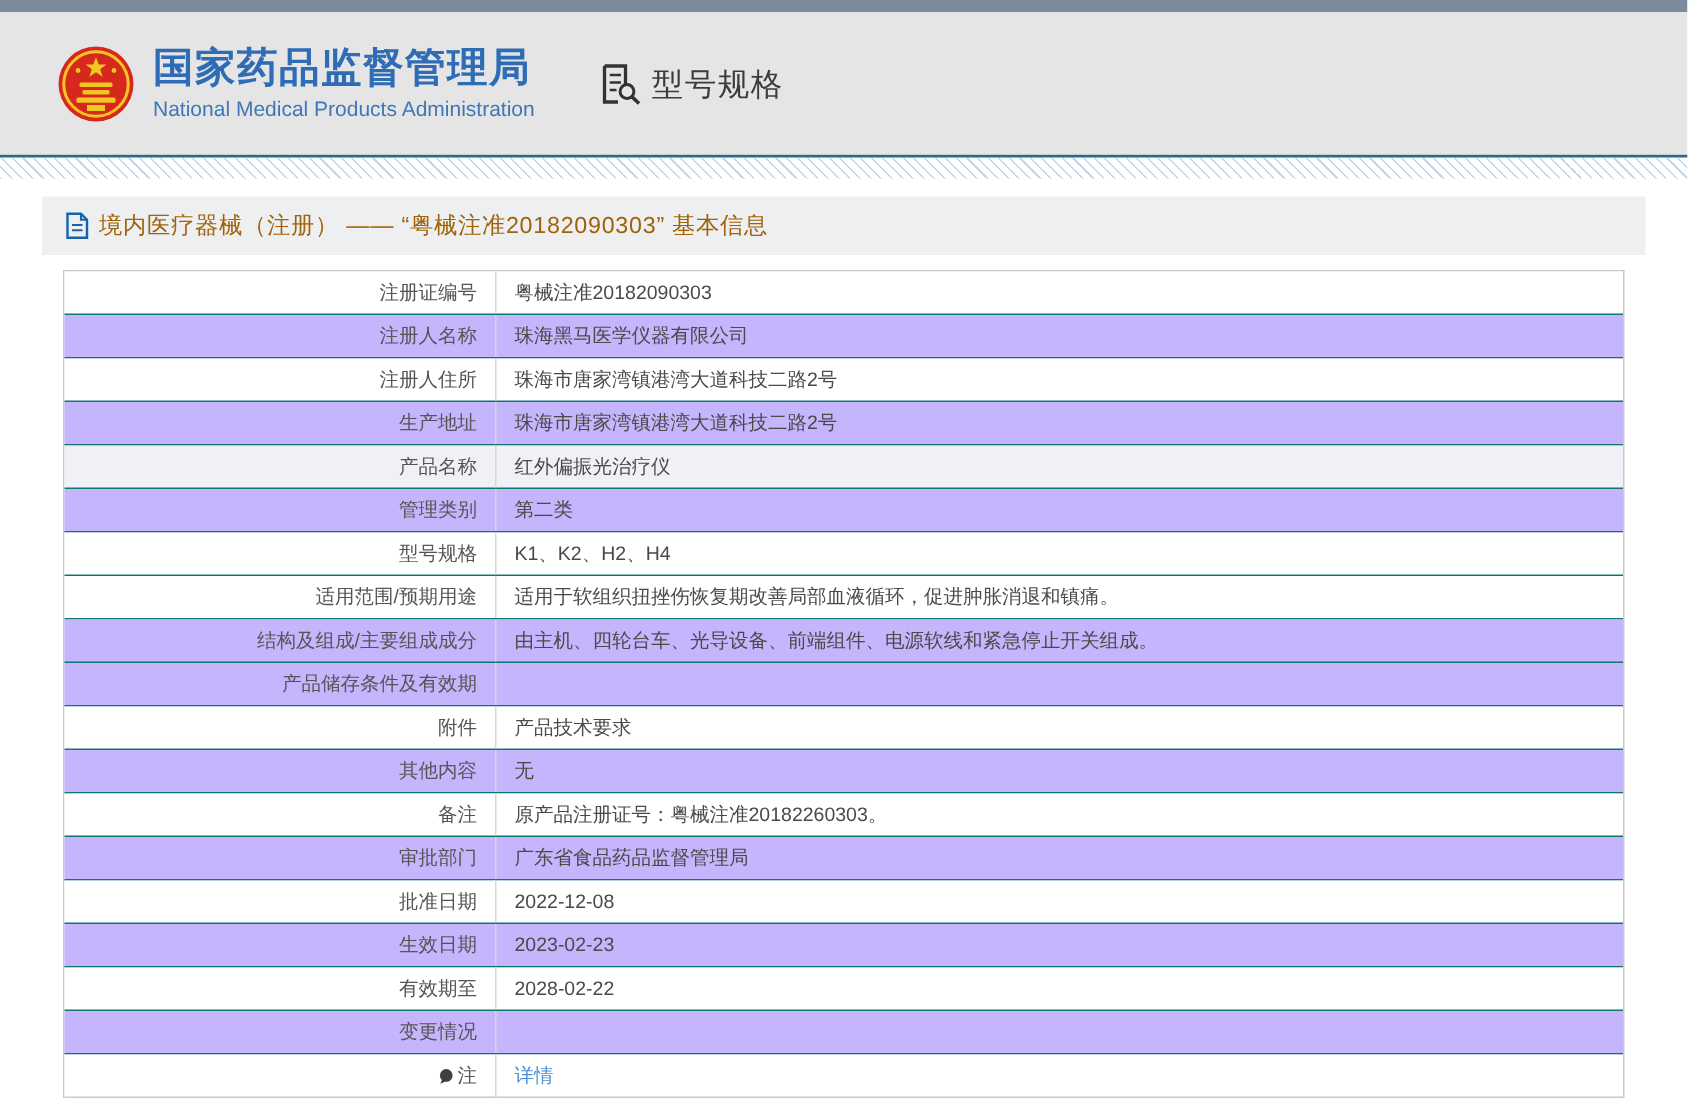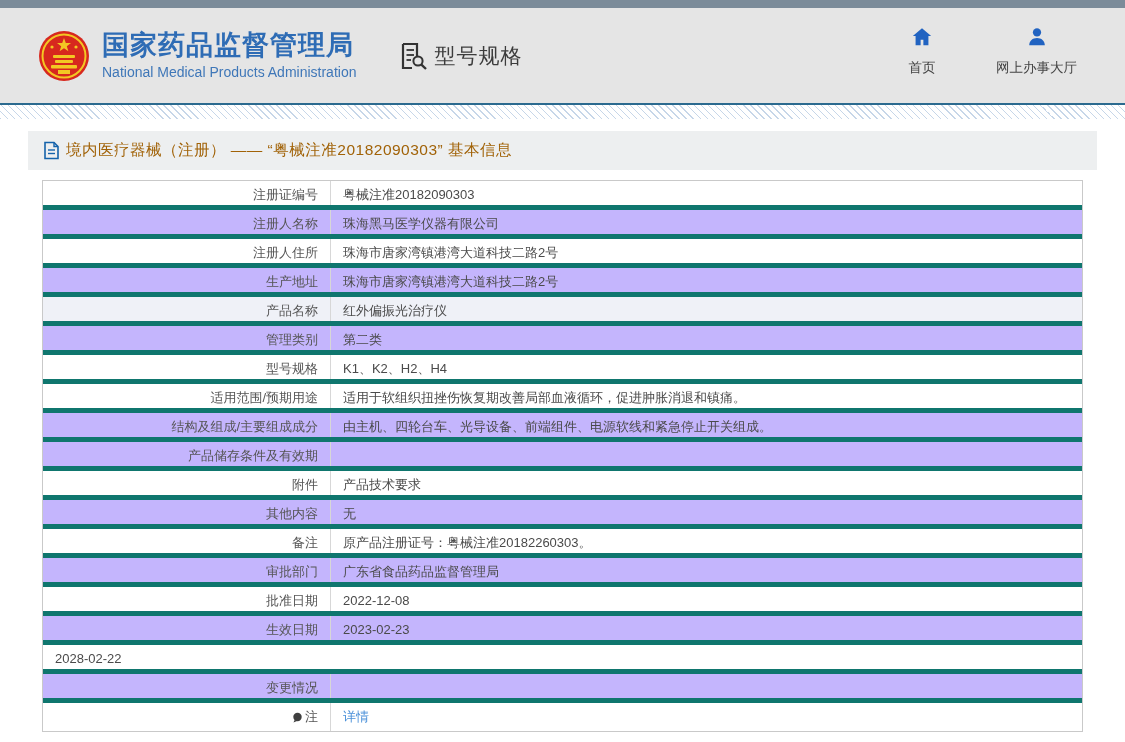--- a/index.html
+++ b/index.html
@@ -25,21 +25,21 @@
 
   .header-rule { height:2px; background:#2b6a8f; }
   .hatch-band { height:14px; background:repeating-linear-gradient(45deg, rgba(130,165,205,0.45) 0px, rgba(130,165,205,0.45) 1px, transparent 1px, transparent 5px); }
 
   .content { margin:12px 28px 0 28px; }
   .title-bar { background:#edeff0; height:39px; display:flex; align-items:center; padding-left:15px; }
   .title-doc-icon { width:17px; height:19px; margin-right:6px; }
   .page-title { font-size:15.5px; color:#a16207; letter-spacing:0.5px; }
 
   .info-table { margin:10px 14px 0 14px; border:1px solid #c9c9c9; border-bottom:none; }
-  .row { display:flex; height:29px; border-bottom:5px solid #0f766e; background:#fff; }
+  .row { display:flex; height:29px; border-bottom:1px solid #0f766e; background:#fff; }
   .row:last-child { border-bottom:1px solid #c9c9c9; }
   .row.alt { background:#c4b5fd; }
   .row.hover { background:#eff1f7; }
   .cell-label { width:288px; flex:0 0 auto; text-align:right; padding-right:12px; border-right:1px solid #d7d7d7;
                 font-size:13px; color:#555; line-height:28px; white-space:nowrap; }
   .cell-value { flex:1; padding-left:12px; font-size:13px; color:#4a4a4a; line-height:28px; white-space:nowrap; overflow:hidden; }
   .cell-value a { color:#4a90d9; text-decoration:none; cursor:pointer; }
   .note-icon { display:inline-block; vertical-align:-2px; margin-right:2px; }
 </style>
 </head>
@@ -72,35 +72,20 @@
       <path d="M5 3 v24 h9" fill="none" stroke="#333" stroke-width="2.2"></path>
       <line x1="8.5" y1="9" x2="16" y2="9" stroke="#333" stroke-width="1.8"></line>
       <line x1="8.5" y1="14" x2="16" y2="14" stroke="#333" stroke-width="1.8"></line>
       <line x1="8.5" y1="19" x2="13" y2="19" stroke="#333" stroke-width="1.8"></line>
       <circle cx="20" cy="20" r="4.6" fill="none" stroke="#333" stroke-width="2"></circle>
       <line x1="23.4" y1="23.6" x2="28" y2="28" stroke="#333" stroke-width="2.4"></line>
     </svg>
     <span class="dq-label">型号规格</span>
   </div>
 
-  <div class="header-nav">
-    <div class="nav-item">
-      <svg viewBox="0 0 24 24">
-        <path d="M12 2.5 L22 11 h-3 v10 h-5.5 v-6 h-3 v6 H5 V11 H2 Z" fill="#2163c1"></path>
-      </svg>
-      <span class="nav-label">首页</span>
-    </div>
-    <div class="nav-item">
-      <svg viewBox="0 0 24 24">
-        <circle cx="12" cy="7" r="4.5" fill="#2163c1"></circle>
-        <path d="M3.5 21 c0-5 3.8-8 8.5-8 s8.5 3 8.5 8 Z" fill="#2163c1"></path>
-      </svg>
-      <span class="nav-label">网上办事大厅</span>
-    </div>
-  </div>
 </div>
 
 <div class="header-rule"></div>
 <div class="hatch-band"></div>
 
 <div class="content">
   <div class="title-bar">
     <svg class="title-doc-icon" viewBox="0 0 17 19">
       <path d="M2 1.5 h9 l4 4 v12 h-13 Z" fill="none" stroke="#1563ab" stroke-width="1.6"></path>
       <path d="M11 1.5 v4 h4" fill="none" stroke="#1563ab" stroke-width="1.4"></path>
@@ -169,20 +154,21 @@
       </div>
       <div class="row">
         <div class="cell-label">批准日期</div>
         <div class="cell-value">2022-12-08</div>
       </div>
       <div class="row alt">
         <div class="cell-label">生效日期</div>
         <div class="cell-value">2023-02-23</div>
       </div>
       <div class="row">
+        <div class="cell-label">有效期至</div>
         <div class="cell-value">2028-02-22</div>
       </div>
       <div class="row alt">
         <div class="cell-label">变更情况</div>
         <div class="cell-value"></div>
       </div>
       <div class="row">
         <div class="cell-label"><svg viewBox="0 0 12 12" width="11" height="11" class="note-icon">
             <circle cx="6" cy="5.4" r="4.6" fill="#3f3f3f"></circle>
             <path d="M3 8.5 L1.6 11.4 L5.4 9.8 Z" fill="#3f3f3f"></path>

